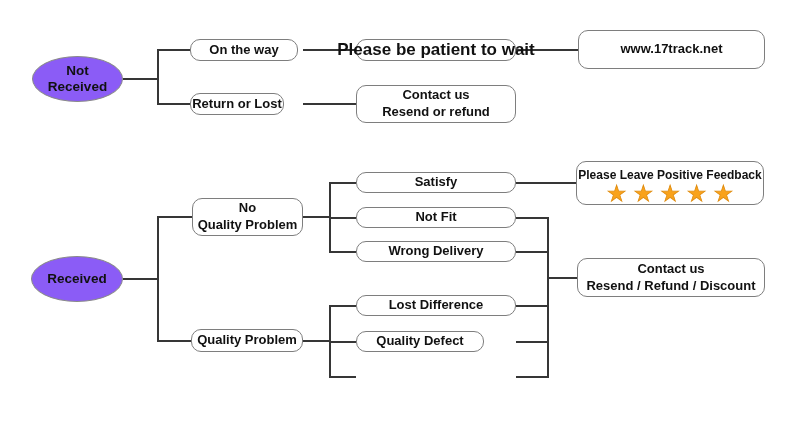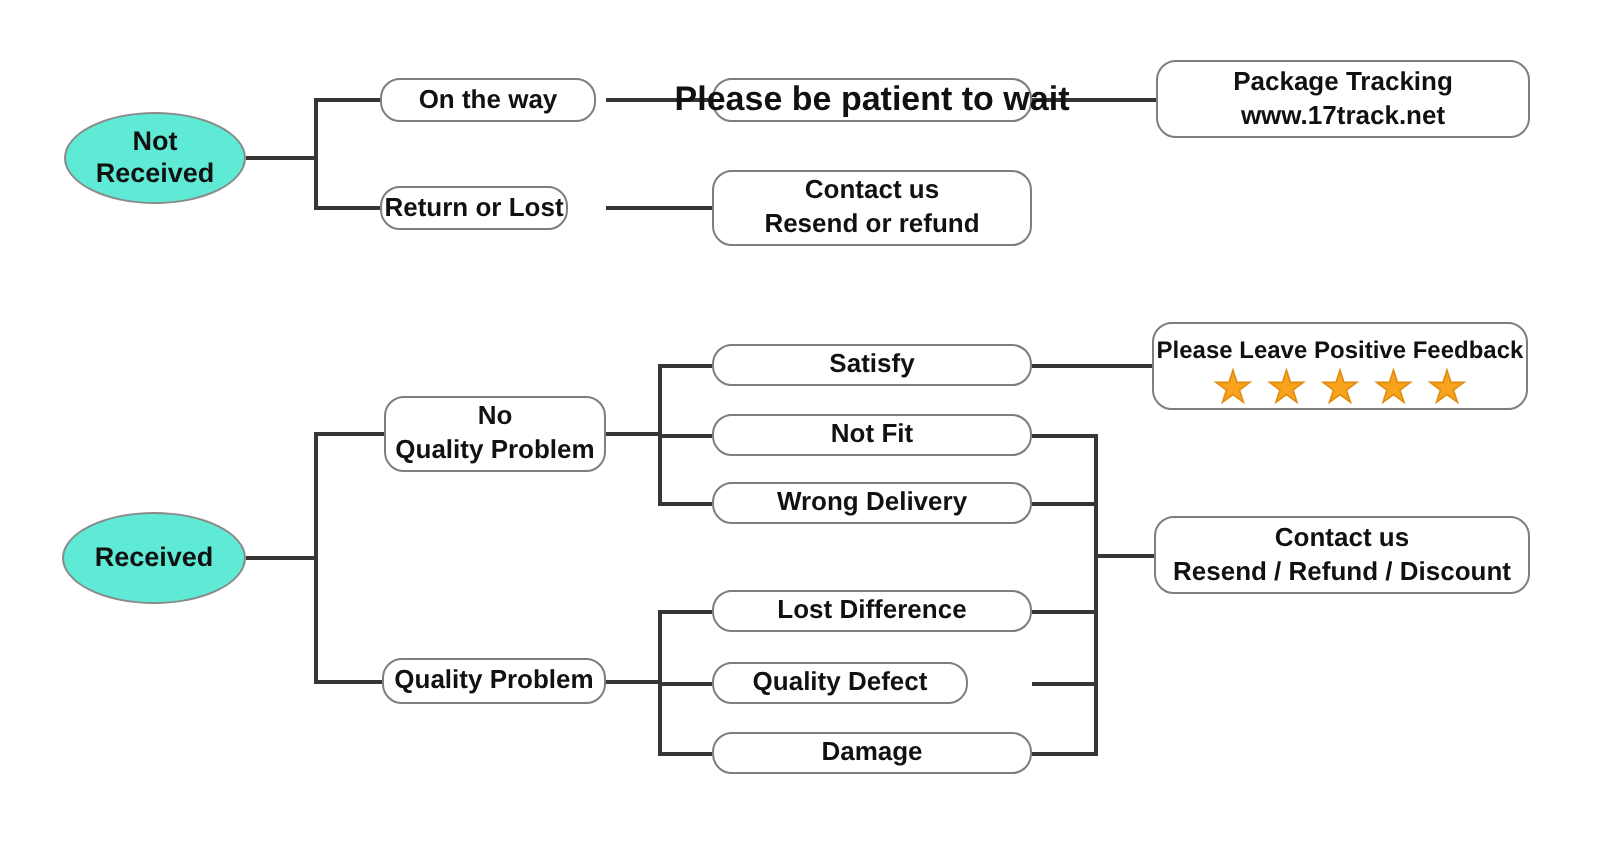--- a/index.html
+++ b/index.html
@@ -9,21 +9,21 @@
   }
   .line{position:absolute;background:#363636;}
   .box{
     position:absolute;border:1.5px solid #7e7e7e;border-radius:10px;background:#ffffff;
     display:flex;flex-direction:column;align-items:center;justify-content:center;
     font-size:13px;font-weight:600;line-height:1.3;white-space:nowrap;text-align:center;
     box-sizing:border-box;z-index:2;
   }
   .box-sm{font-size:17px;}
   .ellipse{
-    position:absolute;border:1.5px solid #8a8a8a;border-radius:50%;background:#5eead4;
+    position:absolute;border:1.5px solid #8a8a8a;border-radius:50%;background:#8b5cf6;
     display:flex;flex-direction:column;align-items:center;justify-content:center;
     font-size:13.5px;font-weight:600;line-height:1.2;text-align:center;box-sizing:border-box;z-index:2;
   }
   .fb-label{font-size:12px;font-weight:600;line-height:1.2;margin-top:6px;}
   .stars{display:flex;gap:7px;align-items:center;justify-content:center;line-height:1;margin-top:1px;}
   .star{font-size:22px;line-height:0.9;-webkit-text-stroke:0.8px #df8c10;}
 </style>
 </head>
 <body>
 
@@ -67,21 +67,20 @@
 
   <div class="box" style="left:190px;top:39px;width:108px;height:22px">
     <span>On the way</span>
   </div>
 
   <div class="box box-sm" style="left:356px;top:39px;width:160px;height:22px">
     <span>Please be patient to wait</span>
   </div>
 
   <div class="box" style="left:578px;top:30px;width:187px;height:39px">
-    <div>Package Tracking</div>
     <div>www.17track.net</div>
   </div>
 
   <div class="box" style="left:190px;top:93px;width:94px;height:22px">
     <span>Return or Lost</span>
   </div>
 
   <div class="box" style="left:356px;top:85px;width:160px;height:38px">
     <div>Contact us</div>
     <div>Resend or refund</div>
@@ -113,23 +112,20 @@
   </div>
 
   <div class="box" style="left:356px;top:295px;width:160px;height:21px">
     <span>Lost Difference</span>
   </div>
 
   <div class="box" style="left:356px;top:331px;width:128px;height:21px">
     <span>Quality Defect</span>
   </div>
 
-  <div class="box" style="left:356px;top:366px;width:160px;height:21px">
-    <span>Damage</span>
-  </div>
 
   <div class="box" style="left:576px;top:161px;width:188px;height:44px">
     <div class="fb-label">Please Leave Positive Feedback</div>
     <div class="stars">
         <span class="star" style="color: rgb(249, 162, 27);">★</span>
         <span class="star" style="color: rgb(249, 162, 27);">★</span>
         <span class="star" style="color: rgb(249, 162, 27);">★</span>
         <span class="star" style="color: rgb(249, 162, 27);">★</span>
         <span class="star" style="color: rgb(249, 162, 27);">★</span>
       </div>

